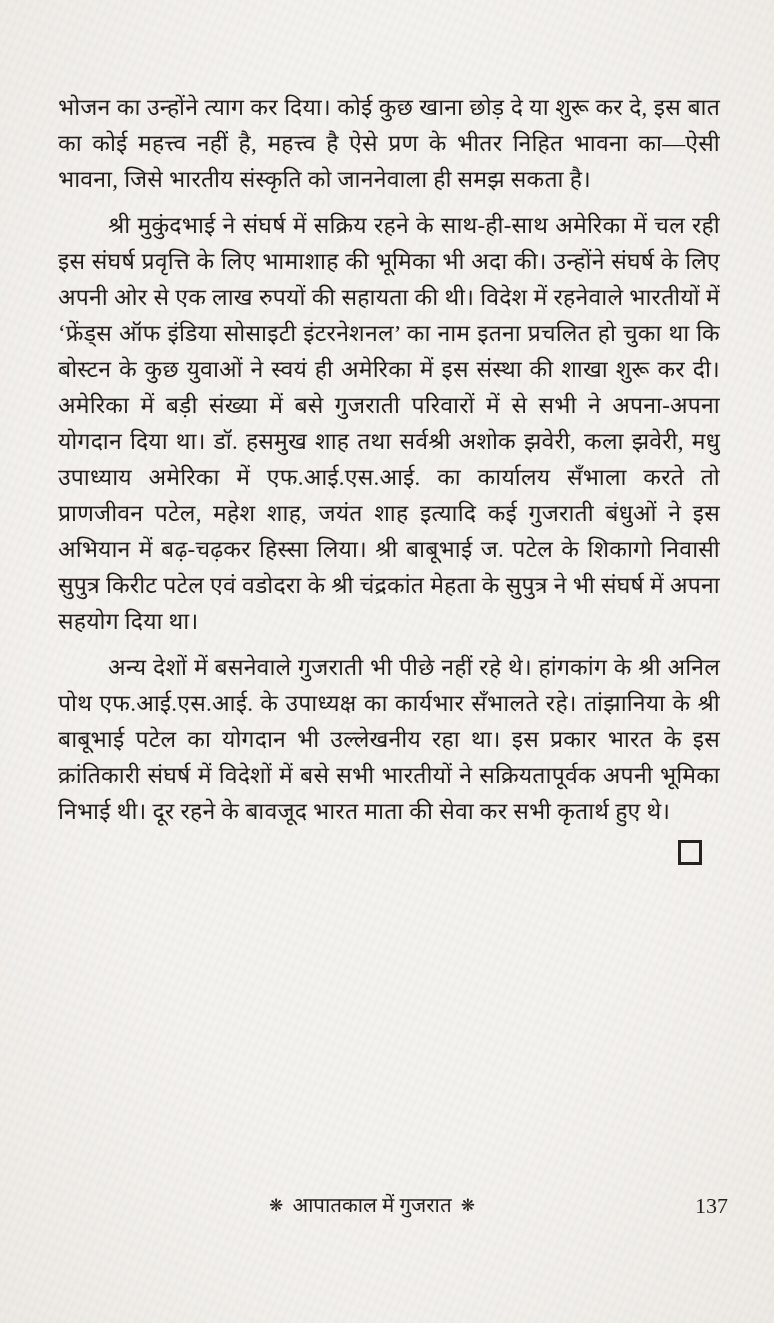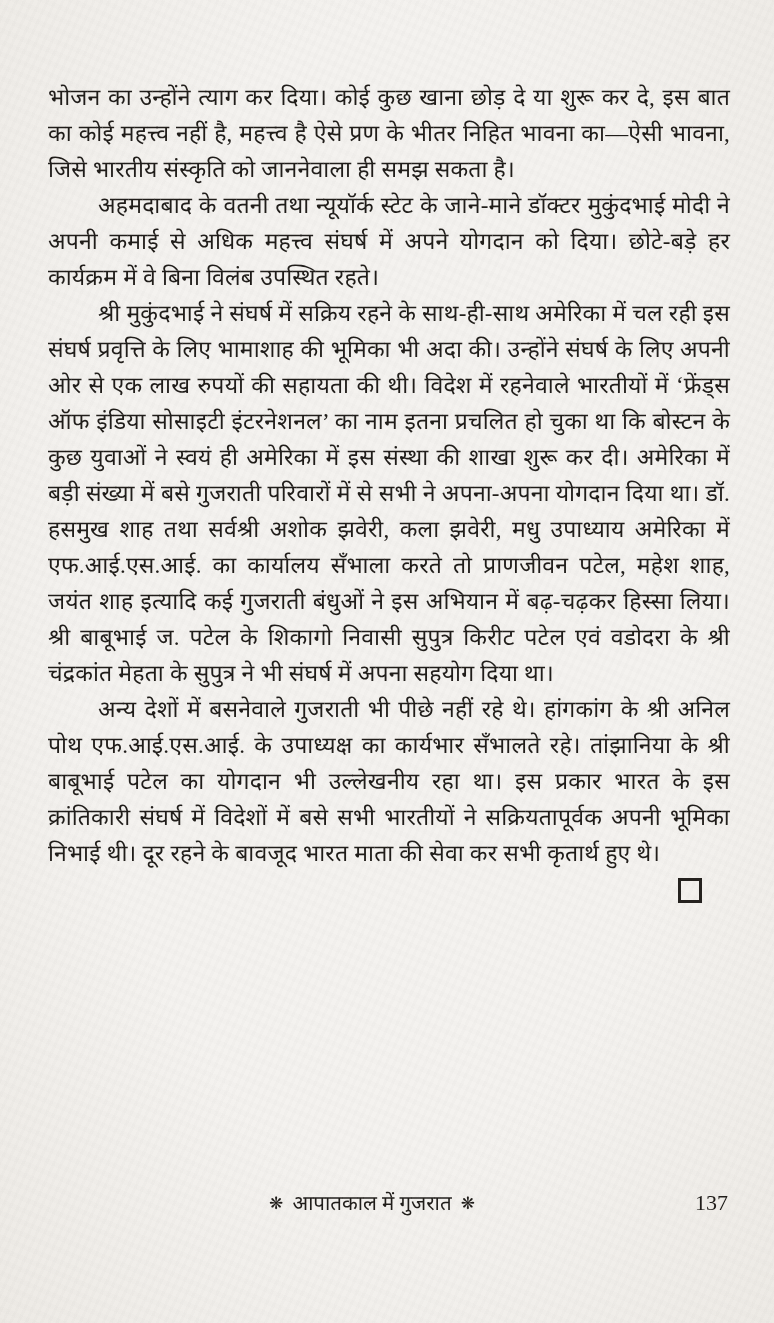--- a/index.html
+++ b/index.html
@@ -29,21 +29,21 @@
     position: absolute;
     left: 48px;
     top: 80px;
     width: 682px;
     font-size: 23px;
     line-height: 36px;
     text-align: justify;
     letter-spacing: 0.2px;
   }
   .para {
-    margin: 0;
+    margin: 10px;
     text-indent: 50px;
   }
   .para.no-indent {
     text-indent: 0;
   }
   .end-marker-row {
     text-align: right;
     padding-right: 28px;
     margin-top: 6px;
     line-height: 0;
@@ -54,21 +54,21 @@
     height: 19px;
     border: 3px solid #25221f;
   }
   .footer {
     position: absolute;
     left: 48px;
     top: 1191px;
     width: 682px;
     height: 34px;
     font-size: 20.5px;
-    line-height: 24px;
+    line-height: 29px;
   }
   .footer-title {
     position: absolute;
     left: 0;
     right: 0;
     text-align: center;
     transform: translateX(-17px);
     white-space: nowrap;
   }
   .footer-title .ornament {
@@ -84,21 +84,20 @@
     font-size: 22px;
   }
 </style>
 </head>
 <body>
 
 <div class="paper-texture"></div>
 
 <main class="text-block">
   <p class="para no-indent">भोजन का उन्होंने त्याग कर दिया। कोई कुछ खाना छोड़ दे या शुरू कर दे, इस बात का कोई महत्त्व नहीं है, महत्त्व है ऐसे प्रण के भीतर निहित भावना का—ऐसी भावना, जिसे भारतीय संस्कृति को जाननेवाला ही समझ सकता है।</p>
-  <p class="para">अहमदाबाद के वतनी तथा न्यूयॉर्क स्टेट के जाने-माने डॉक्टर मुकुंदभाई मोदी ने अपनी कमाई से अधिक महत्त्व संघर्ष में अपने योगदान को दिया। छोटे-बड़े हर कार्यक्रम में वे बिना विलंब उपस्थित रहते।</p>
   <p class="para">श्री मुकुंदभाई ने संघर्ष में सक्रिय रहने के साथ-ही-साथ अमेरिका में चल रही इस संघर्ष प्रवृत्ति के लिए भामाशाह की भूमिका भी अदा की। उन्होंने संघर्ष के लिए अपनी ओर से एक लाख रुपयों की सहायता की थी। विदेश में रहनेवाले भारतीयों में ‘फ्रेंड्स ऑफ इंडिया सोसाइटी इंटरनेशनल’ का नाम इतना प्रचलित हो चुका था कि बोस्टन के कुछ युवाओं ने स्वयं ही अमेरिका में इस संस्था की शाखा शुरू कर दी। अमेरिका में बड़ी संख्या में बसे गुजराती परिवारों में से सभी ने अपना-अपना योगदान दिया था। डॉ. हसमुख शाह तथा सर्वश्री अशोक झवेरी, कला झवेरी, मधु उपाध्याय अमेरिका में एफ.आई.एस.आई. का कार्यालय सँभाला करते तो प्राणजीवन पटेल, महेश शाह, जयंत शाह इत्यादि कई गुजराती बंधुओं ने इस अभियान में बढ़-चढ़कर हिस्सा लिया। श्री बाबूभाई ज. पटेल के शिकागो निवासी सुपुत्र किरीट पटेल एवं वडोदरा के श्री चंद्रकांत मेहता के सुपुत्र ने भी संघर्ष में अपना सहयोग दिया था।</p>
   <p class="para">अन्य देशों में बसनेवाले गुजराती भी पीछे नहीं रहे थे। हांगकांग के श्री अनिल पोथ एफ.आई.एस.आई. के उपाध्यक्ष का कार्यभार सँभालते रहे। तांझानिया के श्री बाबूभाई पटेल का योगदान भी उल्लेखनीय रहा था। इस प्रकार भारत के इस क्रांतिकारी संघर्ष में विदेशों में बसे सभी भारतीयों ने सक्रियतापूर्वक अपनी भूमिका निभाई थी। दूर रहने के बावजूद भारत माता की सेवा कर सभी कृतार्थ हुए थे।</p>
   <div class="end-marker-row">
     <span class="end-marker"></span>
   </div>
 </main>
 
 <footer class="footer">
   <div class="footer-title">
     <span class="ornament">❋</span>

